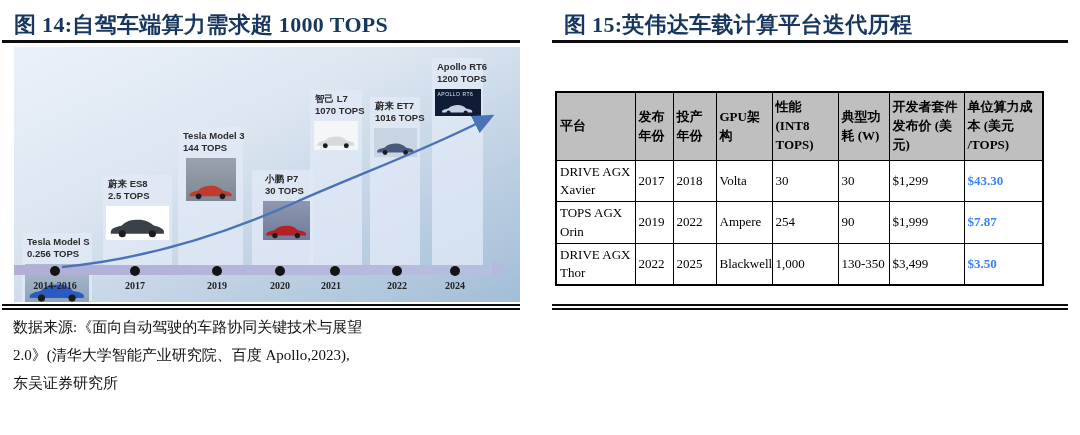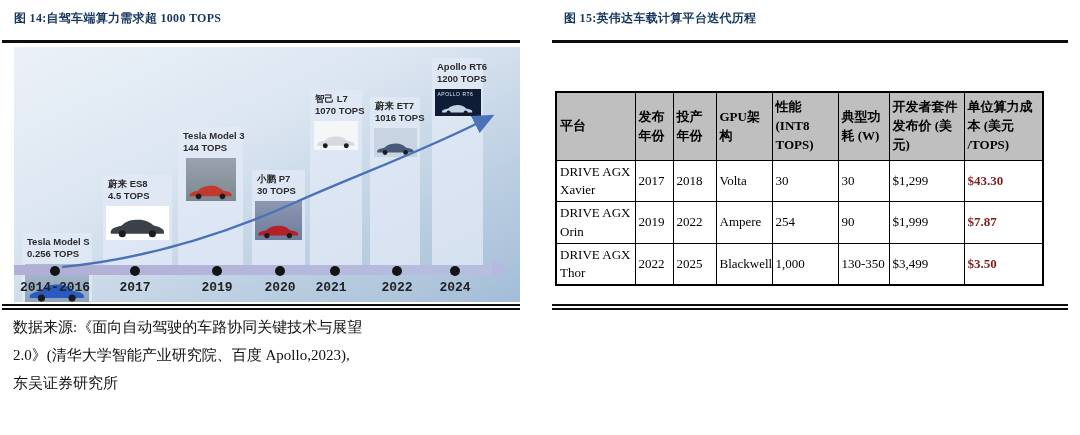--- a/index.html
+++ b/index.html
@@ -2,21 +2,21 @@
 <html><head>
 <meta charset="utf-8">
 <style>
   html,body{margin:0;padding:0;}
   body{width:1080px;height:435px;background:#ffffff;overflow:hidden;
        font-family:"Liberation Serif","DejaVu Serif",serif;}
   .page{position:relative;width:1080px;height:435px;background:#fff;}
   .fig{position:absolute;top:0;height:435px;}
   .fig-left{left:0;width:524px;}
   .fig-right{left:540px;width:540px;}
-  .fig-title{position:absolute;top:10px;margin:0;font-size:12px;font-weight:bold;
+  .fig-title{position:absolute;top:10px;margin:0;font-size:22px;font-weight:bold;
              color:#17375e;letter-spacing:.3px;white-space:nowrap;}
   .fig-left .fig-title{left:14px;}
   .fig-right .fig-title{left:24px;text-align:center;}
   .title-rule{position:absolute;top:40px;height:3px;background:#0d0d0d;}
   .fig-left .title-rule{left:2px;width:518px;}
   .fig-right .title-rule{left:12px;width:516px;}
   .bottom-rule{position:absolute;top:304px;height:6px;box-sizing:border-box;
                border-top:2px solid #0d0d0d;border-bottom:2px solid #0d0d0d;}
   .fig-left .bottom-rule{left:2px;width:518px;}
   .fig-right .bottom-rule{left:12px;width:516px;}
@@ -37,33 +37,33 @@
             font-family:"Liberation Sans",sans-serif;letter-spacing:.5px;}
   .trend{position:absolute;left:0;top:0;z-index:3;pointer-events:none;}
   .tl-band{position:absolute;left:0;top:218px;width:478px;height:10px;z-index:2;
            background:linear-gradient(90deg,#b2aed6 0%,#b6bfe0 100%);}
   .tl-arrow{position:absolute;left:478px;top:213px;width:0;height:0;z-index:2;
             border-top:10px solid transparent;border-bottom:10px solid transparent;
             border-left:17px solid #b4badf;}
   .dot{position:absolute;top:219px;width:10px;height:10px;border-radius:50%;
        background:#141414;z-index:4;}
   .year{position:absolute;top:233px;transform:translateX(-50%);z-index:4;
-        font-family:Liberation Mono, monospace;font-size:13px;
+        font-family:Liberation Serif, serif;font-size:10px;
         font-weight:600;color:#222;white-space:nowrap;}
 
   
   .nv-table{position:absolute;left:15px;top:91px;border-collapse:collapse;
             table-layout:fixed;width:487px;border:2px solid #000;
             font-size:13px;color:#000;}
   .nv-table th,.nv-table td{border:1px solid #000;padding:2px 3px;text-align:left;
             vertical-align:middle;overflow:hidden;}
   .nv-table th{background:#bfbfbf;font-weight:bold;white-space:pre-line;
             line-height:1.45;height:63px;}
   .nv-table td{height:36px;line-height:1.4;}
-  .nv-table td.red{color:#7f1d1d;font-weight:bold;}
+  .nv-table td.red{color:#3b82f6;font-weight:bold;}
 </style>
 </head>
 <body>
 
 <div class="page">
 
   <section class="fig fig-left">
     <h2 class="fig-title">图 14:自驾车端算力需求超 1000 TOPS</h2>
     <div class="title-rule"></div>
 
@@ -79,21 +79,21 @@
               <path d="M2 16 C4 13 9 12 14 11 C20 5 27 4 33 4 C41 4 46 7 50 11 C56 12 61 13 62 16 L62 19 L2 19 Z" fill="currentColor"></path>
               <circle cx="15" cy="19" r="4" fill="#1b1b1b"></circle>
               <circle cx="49" cy="19" r="4" fill="#1b1b1b"></circle>
             </svg>
         </div>
       </div>
 
       <div class="bar" style="left:89px;top:128px;width:69px;height:90px;">
         <div class="bar-label">
           <div>蔚来 ES8</div>
-          <div>4.5 TOPS</div>
+          <div>2.5 TOPS</div>
         </div>
         <div class="car-img" style="width: 63px; height: 34px; background: rgb(255, 255, 255);">
           <svg class="car" viewBox="0 0 64 24" style="color: rgb(59, 65, 72);">
               <path d="M2 16 C4 12 9 11 14 10 C19 4 26 3 33 3 C41 3 47 6 51 10 C56 11 61 13 62 16 L62 19 L2 19 Z" fill="currentColor"></path>
               <circle cx="15" cy="19" r="4" fill="#1b1b1b"></circle>
               <circle cx="49" cy="19" r="4" fill="#1b1b1b"></circle>
             </svg>
         </div>
       </div>
 
@@ -104,21 +104,21 @@
         </div>
         <div class="car-img" style="width: 50px; height: 43px; background: linear-gradient(rgb(154, 163, 173), rgb(125, 136, 147));">
           <svg class="car" viewBox="0 0 64 24" style="color: rgb(193, 58, 46);">
               <path d="M2 16 C4 13 9 12 14 11 C20 5 27 4 33 4 C41 4 46 7 50 11 C56 12 61 13 62 16 L62 19 L2 19 Z" fill="currentColor"></path>
               <circle cx="15" cy="19" r="4" fill="#1b1b1b"></circle>
               <circle cx="49" cy="19" r="4" fill="#1b1b1b"></circle>
             </svg>
         </div>
       </div>
 
-      <div class="bar" style="left:238px;top:123px;width:53px;height:95px;">
+      <div class="bar" style="left:238px;top:123px;width:53px;height:95px;padding-left:8px;">
         <div class="bar-label">
           <div>小鹏 P7</div>
           <div>30 TOPS</div>
         </div>
         <div class="car-img" style="width: 47px; height: 39px; background: linear-gradient(rgb(141, 151, 176), rgb(110, 124, 155));">
           <svg class="car" viewBox="0 0 64 24" style="color: rgb(179, 32, 37);">
               <path d="M2 16 C4 13 9 12 14 11 C20 5 27 4 33 4 C41 4 46 7 50 11 C56 12 61 13 62 16 L62 19 L2 19 Z" fill="currentColor"></path>
               <circle cx="15" cy="19" r="4" fill="#1b1b1b"></circle>
               <circle cx="49" cy="19" r="4" fill="#1b1b1b"></circle>
             </svg>
@@ -245,21 +245,21 @@
           <td>DRIVE AGX Xavier</td>
           <td>2017</td>
           <td>2018</td>
           <td>Volta</td>
           <td>30</td>
           <td>30</td>
           <td>$1,299</td>
           <td class="red">$43.30</td>
         </tr>
         <tr>
-          <td>DRIVE AGX Orin</td>
+          <td>TOPS AGX Orin</td>
           <td>2019</td>
           <td>2022</td>
           <td>Ampere</td>
           <td>254</td>
           <td>90</td>
           <td>$1,999</td>
           <td class="red">$7.87</td>
         </tr>
         <tr>
           <td>DRIVE AGX Thor</td>

